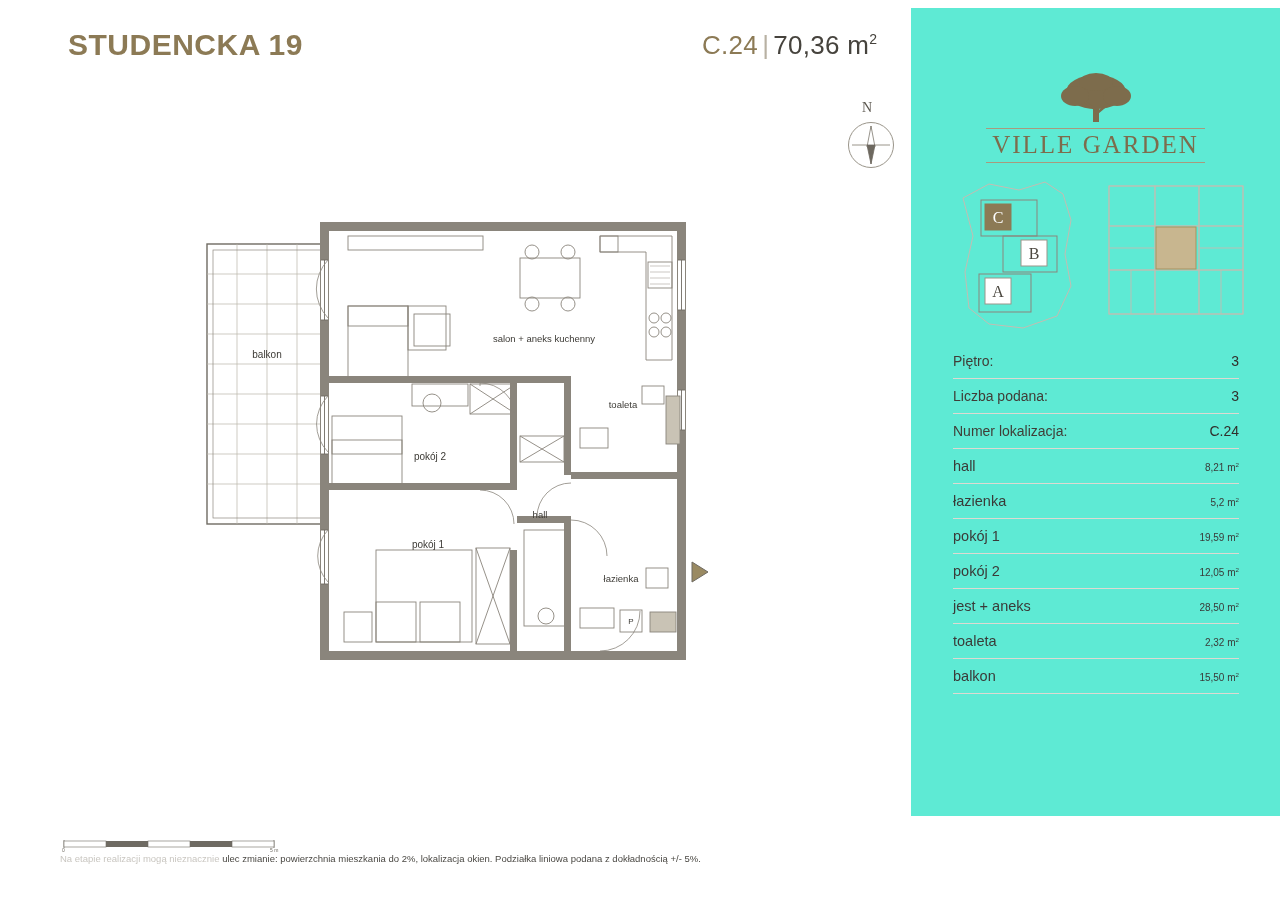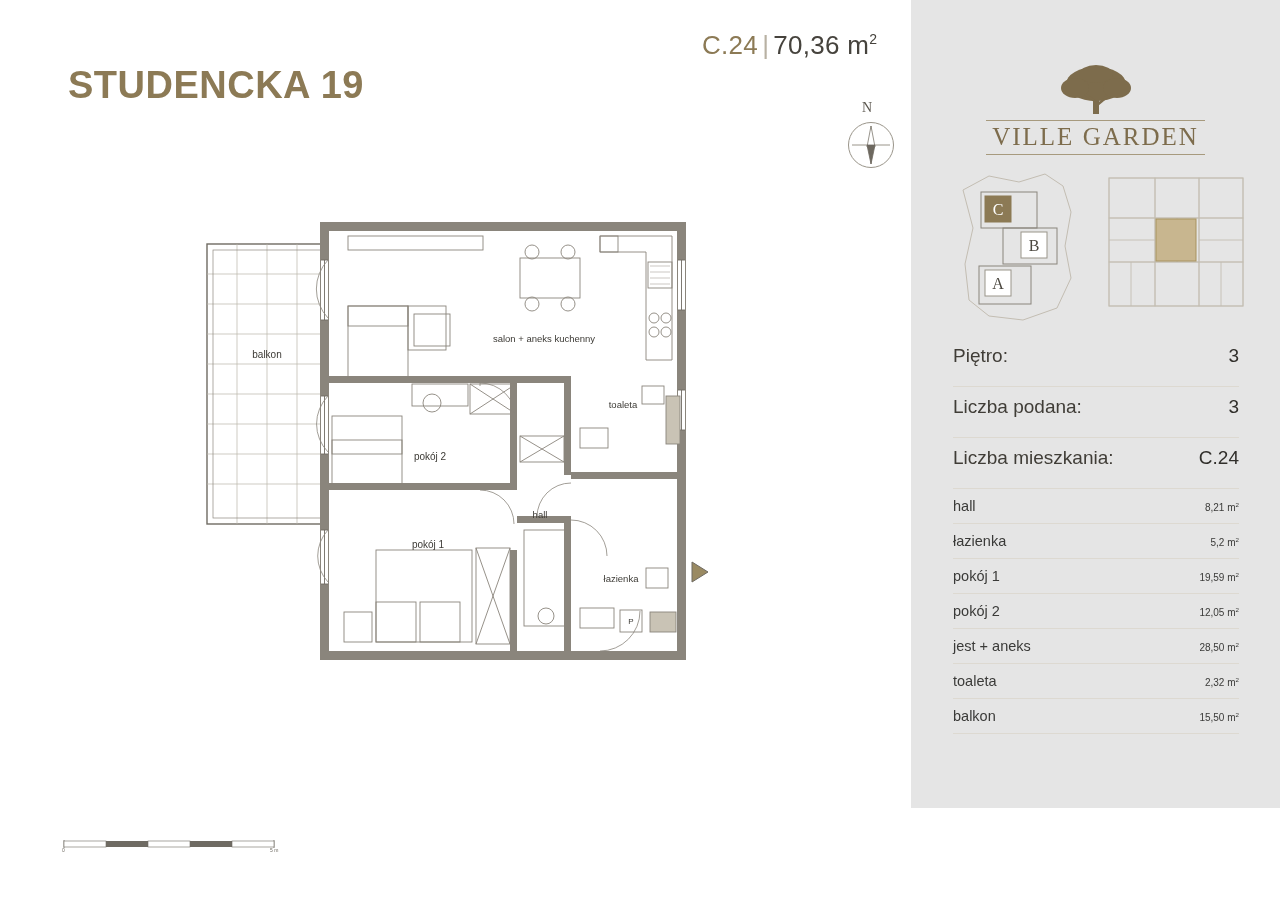--- a/index.html
+++ b/index.html
@@ -12,25 +12,24 @@
     color: #3a3a38;
     position: relative;
     overflow: hidden;
   }
 
   
   #title {
     position: absolute;
     left: 68px;
     top: 28px;
-    font-size: 38px;
+    font-size: 30px;
     font-weight: bold;
     letter-spacing: 0.5px;
     color: #8c7a55;
-    margin-top: 36px;
   }
   #unit-header {
     position: absolute;
     left: 690px;
     top: 30px;
     font-size: 26px;
     color: #46433d;
     letter-spacing: 0.3px;
     white-space: nowrap;
     margin-left: 12px;
@@ -46,22 +45,22 @@
     font-family: "Liberation Serif", serif;
   }
   #north .circle {
     position: absolute; left: 0; top: 22px; width: 46px; height: 46px;
     border: 1px solid #9a958a; border-radius: 50%;
   }
 
   
   #right-panel {
     position: absolute;
-    left: 911px; top: 0; width: 369px; height: 808px;
-    background: #e5e5e5;
+    left: 911px; top: 8px; width: 369px; height: 808px;
+    background: #5eead4;
   }
   #logo-wrap {
     position: absolute; left: 0; top: 62px; width: 369px; text-align: center;
   }
   #logo-tree { display:block; margin: 0 auto 4px auto; }
   #logo-text {
     font-family: "Liberation Serif", serif;
     font-size: 25px; letter-spacing: 2px; color: #7d6c4c;
     border-top: 1px solid #a79a7e; border-bottom: 1px solid #a79a7e;
     display: inline-block; padding: 2px 6px 3px 6px;
@@ -69,21 +68,21 @@
 
   
   #keyplans { position: absolute; left: 40px; top: 168px; width: 300px; height: 160px; }
   #keyplan-left { position: absolute; left: 8px; top: 0; width: 128px; height: 160px; }
   #keyplan-right { position: absolute; left: 150px; top: 0; width: 150px; height: 160px; }
 
   
   #info { position: absolute; left: 42px; top: 336px; width: 286px; }
   .info-row {
     display: flex; justify-content: space-between; align-items: baseline;
-    font-size: 19px; padding: 9px 0 19px 0;
+    font-size: 14px; padding: 9px 0 9px 0;
     border-bottom: 1px solid #ddd9d1;
     color: #403d37;
   }
   .info-row .val { color: #312f2b; }
   .room-row {
     display: flex; justify-content: space-between; align-items: baseline;
     font-size: 14.5px; padding: 9px 0;
     border-bottom: 1px solid #ddd9d1;
   }
   .room-row .val { font-size: 10px; }
@@ -348,21 +347,21 @@
   <div id="info">
     <div class="info-row">
       <span>Piętro:</span>
       <span class="val">3</span>
     </div>
     <div class="info-row">
       <span>Liczba podana:</span>
       <span class="val">3</span>
     </div>
     <div class="info-row">
-      <span>Liczba mieszkania:</span>
+      <span>Numer lokalizacja:</span>
       <span class="val">C.24</span>
     </div>
 
     <div class="room-row">
       <span>hall</span>
       <span class="val"><span>8,21 m</span><sup>2</sup></span>
     </div>
     <div class="room-row">
       <span>łazienka</span>
       <span class="val"><span>5,2 m</span><sup>2</sup></span>
@@ -397,13 +396,14 @@
   <rect x="2" y="5" width="42" height="6" fill="#ffffff" stroke="#6f6b63" stroke-width="0.6"></rect>
   <rect x="44" y="5" width="42" height="6" fill="#6f6b63"></rect>
   <rect x="86" y="5" width="42" height="6" fill="#ffffff" stroke="#6f6b63" stroke-width="0.6"></rect>
   <rect x="128" y="5" width="42" height="6" fill="#6f6b63"></rect>
   <rect x="170" y="5" width="42" height="6" fill="#ffffff" stroke="#6f6b63" stroke-width="0.6"></rect>
   <text x="0" y="16" font-family="Liberation Sans, sans-serif" font-size="5" fill="#6f6b63">0</text>
   <text x="208" y="16" font-family="Liberation Sans, sans-serif" font-size="5" fill="#6f6b63">5 m</text>
 </svg>
 
 <div id="disclaimer">
+  <div><span class="faded">Na etapie realizacji mogą nieznacznie</span> <span>ulec zmianie: powierzchnia mieszkania do 2%, lokalizacja okien. Podziałka liniowa podana z dokładnością +/- 5%.</span></div>
 </div>
 
 </body></html>

